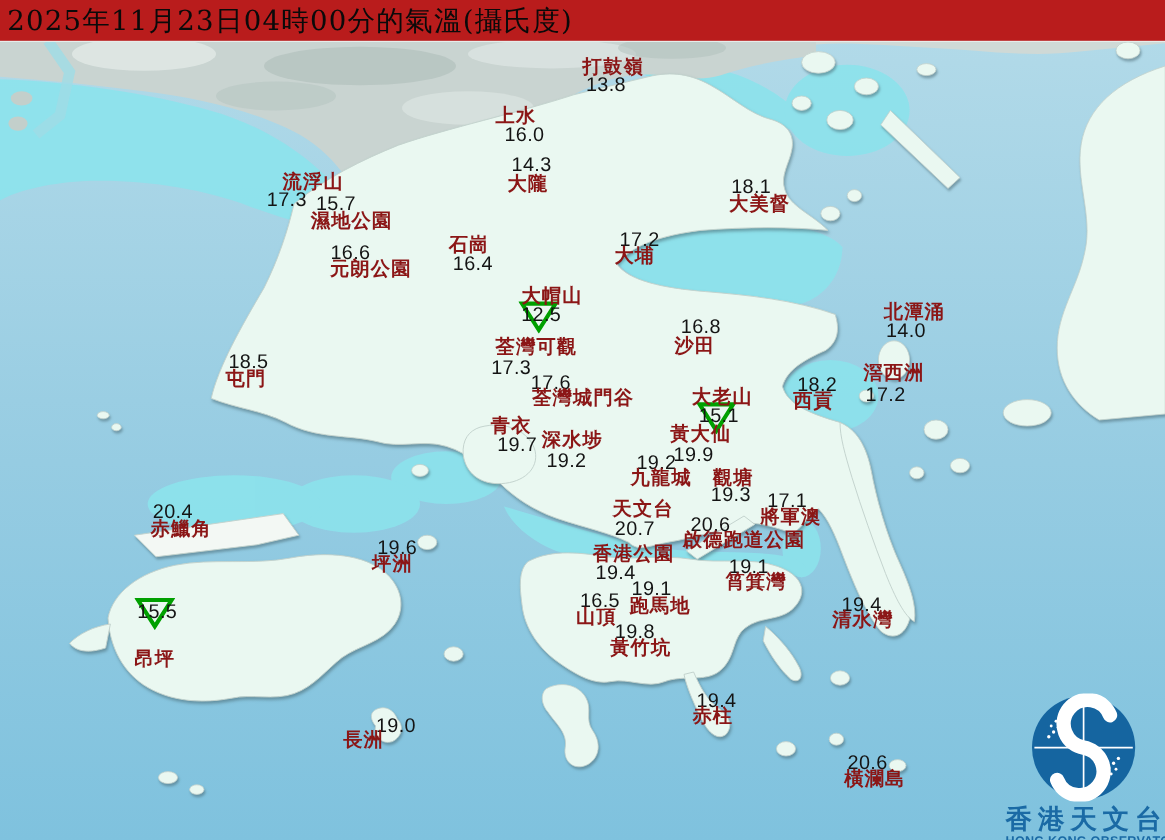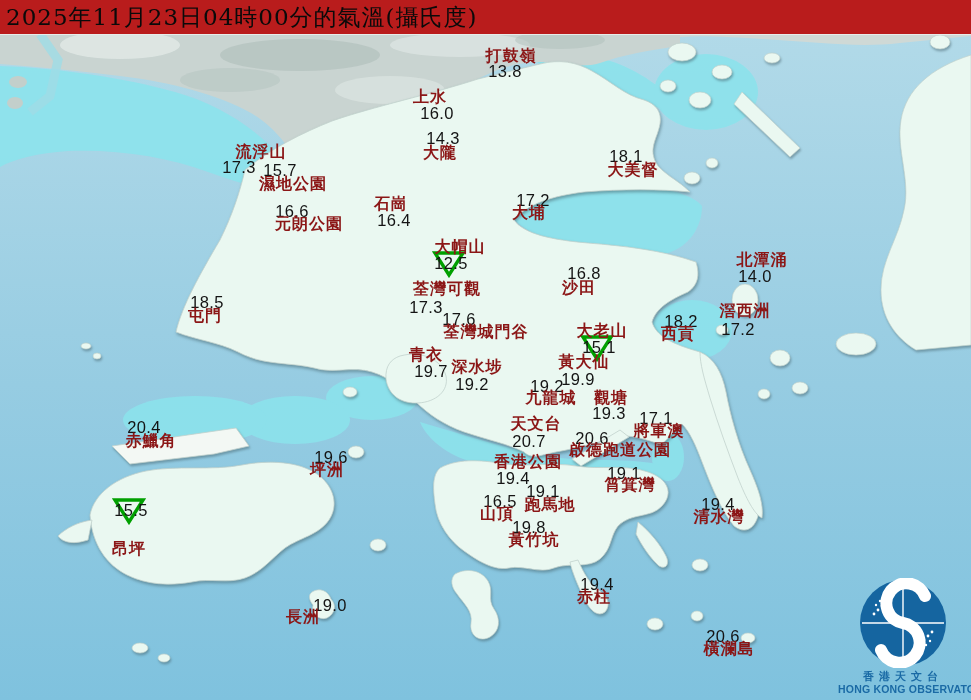--- a/index.html
+++ b/index.html
@@ -27,21 +27,21 @@
   }
   .station-value{
     position:absolute;transform:translate(-50%,-50%);
     font-size:16.5px;color:var(--value-color,#141414);
     white-space:nowrap;line-height:1;letter-spacing:.3px;
   }
   .station-marker{position:absolute;transform:translate(-50%,-50%);}
   .logo{position:absolute;left:838px;top:578px;width:130px;text-align:center;}
   .logo-cn{
     font-family:Liberation Sans, sans-serif;
-    font-size:11px;font-weight:700;color:#1a6aa5;letter-spacing:5px;line-height:1.15;
+    font-size:22px;font-weight:700;color:#1a6aa5;letter-spacing:5px;line-height:1.15;
     margin-top:2px;white-space:nowrap;
   }
   .logo-en{
     font-size:10.5px;font-weight:700;color:#1a6aa5;letter-spacing:.2px;white-space:nowrap;
   }
 </style>
 </head>
 <body>
 
 <div class="screen">

